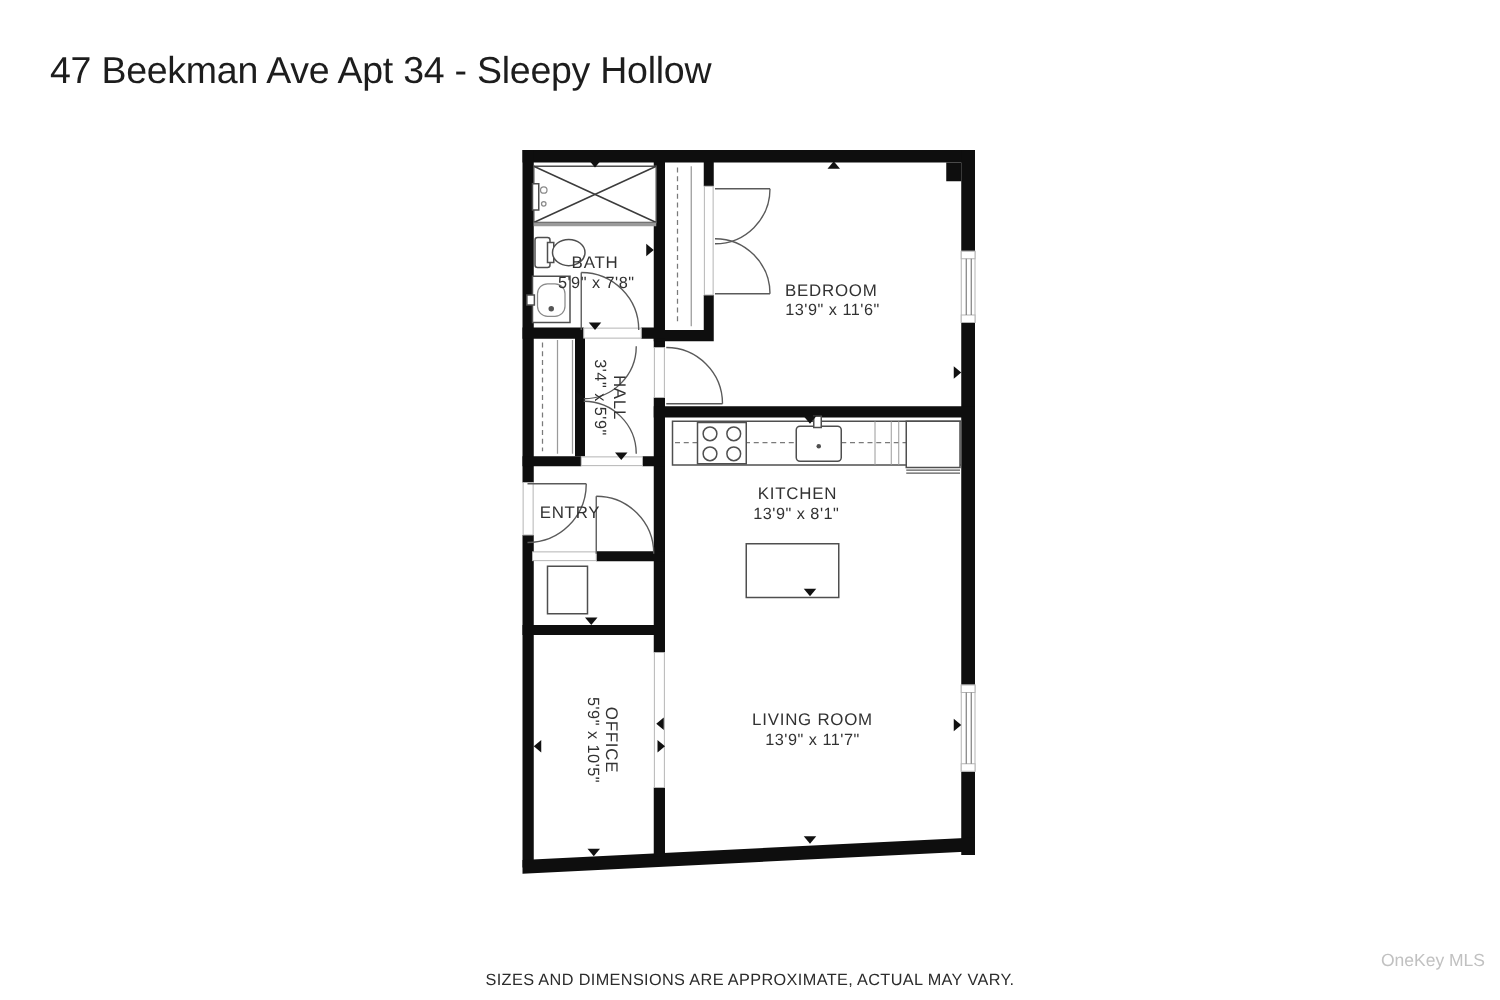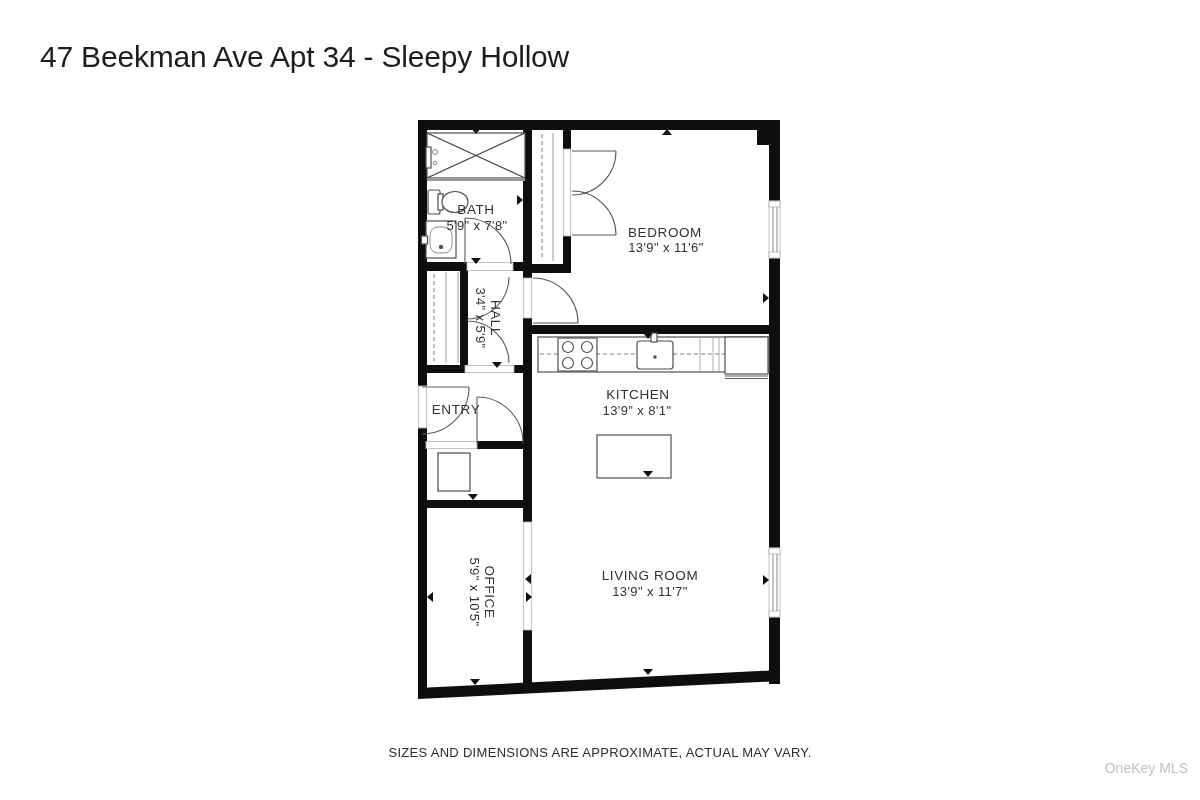--- a/index.html
+++ b/index.html
@@ -1,19 +1,19 @@
 <!DOCTYPE html>
 <html><head>
 <meta charset="utf-8">
 <style>
   html,body{margin:0;padding:0;background:#ffffff;width:1200px;height:800px;overflow:hidden;
     font-family:"Liberation Sans", sans-serif;}
   .page{position:relative;width:1200px;height:588px;background:#fff;text-decoration:underline;}
   .title{position:absolute;left:40px;top:40px;font-size:30px;color:#1d1d1d;letter-spacing:-0.2px;}
-  .disclaimer{position:absolute;left:0;top:745px;width:100%;text-align:center;
+  .disclaimer{position:absolute;left:0;top:776px;width:100%;text-align:center;
     font-size:13px;color:#2c2c2c;letter-spacing:0.3px;}
   .watermark{position:absolute;right:12px;top:760px;font-size:14px;color:#c1c1c1;}
   svg{position:absolute;left:0;top:0;}
   .wall{fill:#0e0e0e;stroke:none;}
   .thr{fill:#ffffff;stroke:#b5b5b5;stroke-width:0.8;}
   .fix{fill:#ffffff;stroke:#4f4f4f;stroke-width:1.2;}
   .fixthin{fill:none;stroke:#8a8a8a;stroke-width:1;}
   .door{fill:none;stroke:#5a5a5a;stroke-width:1.1;}
   .dash{fill:none;stroke:#7a7a7a;stroke-width:1;stroke-dasharray:4 3;}
   .arrow{fill:#111111;stroke:none;}

